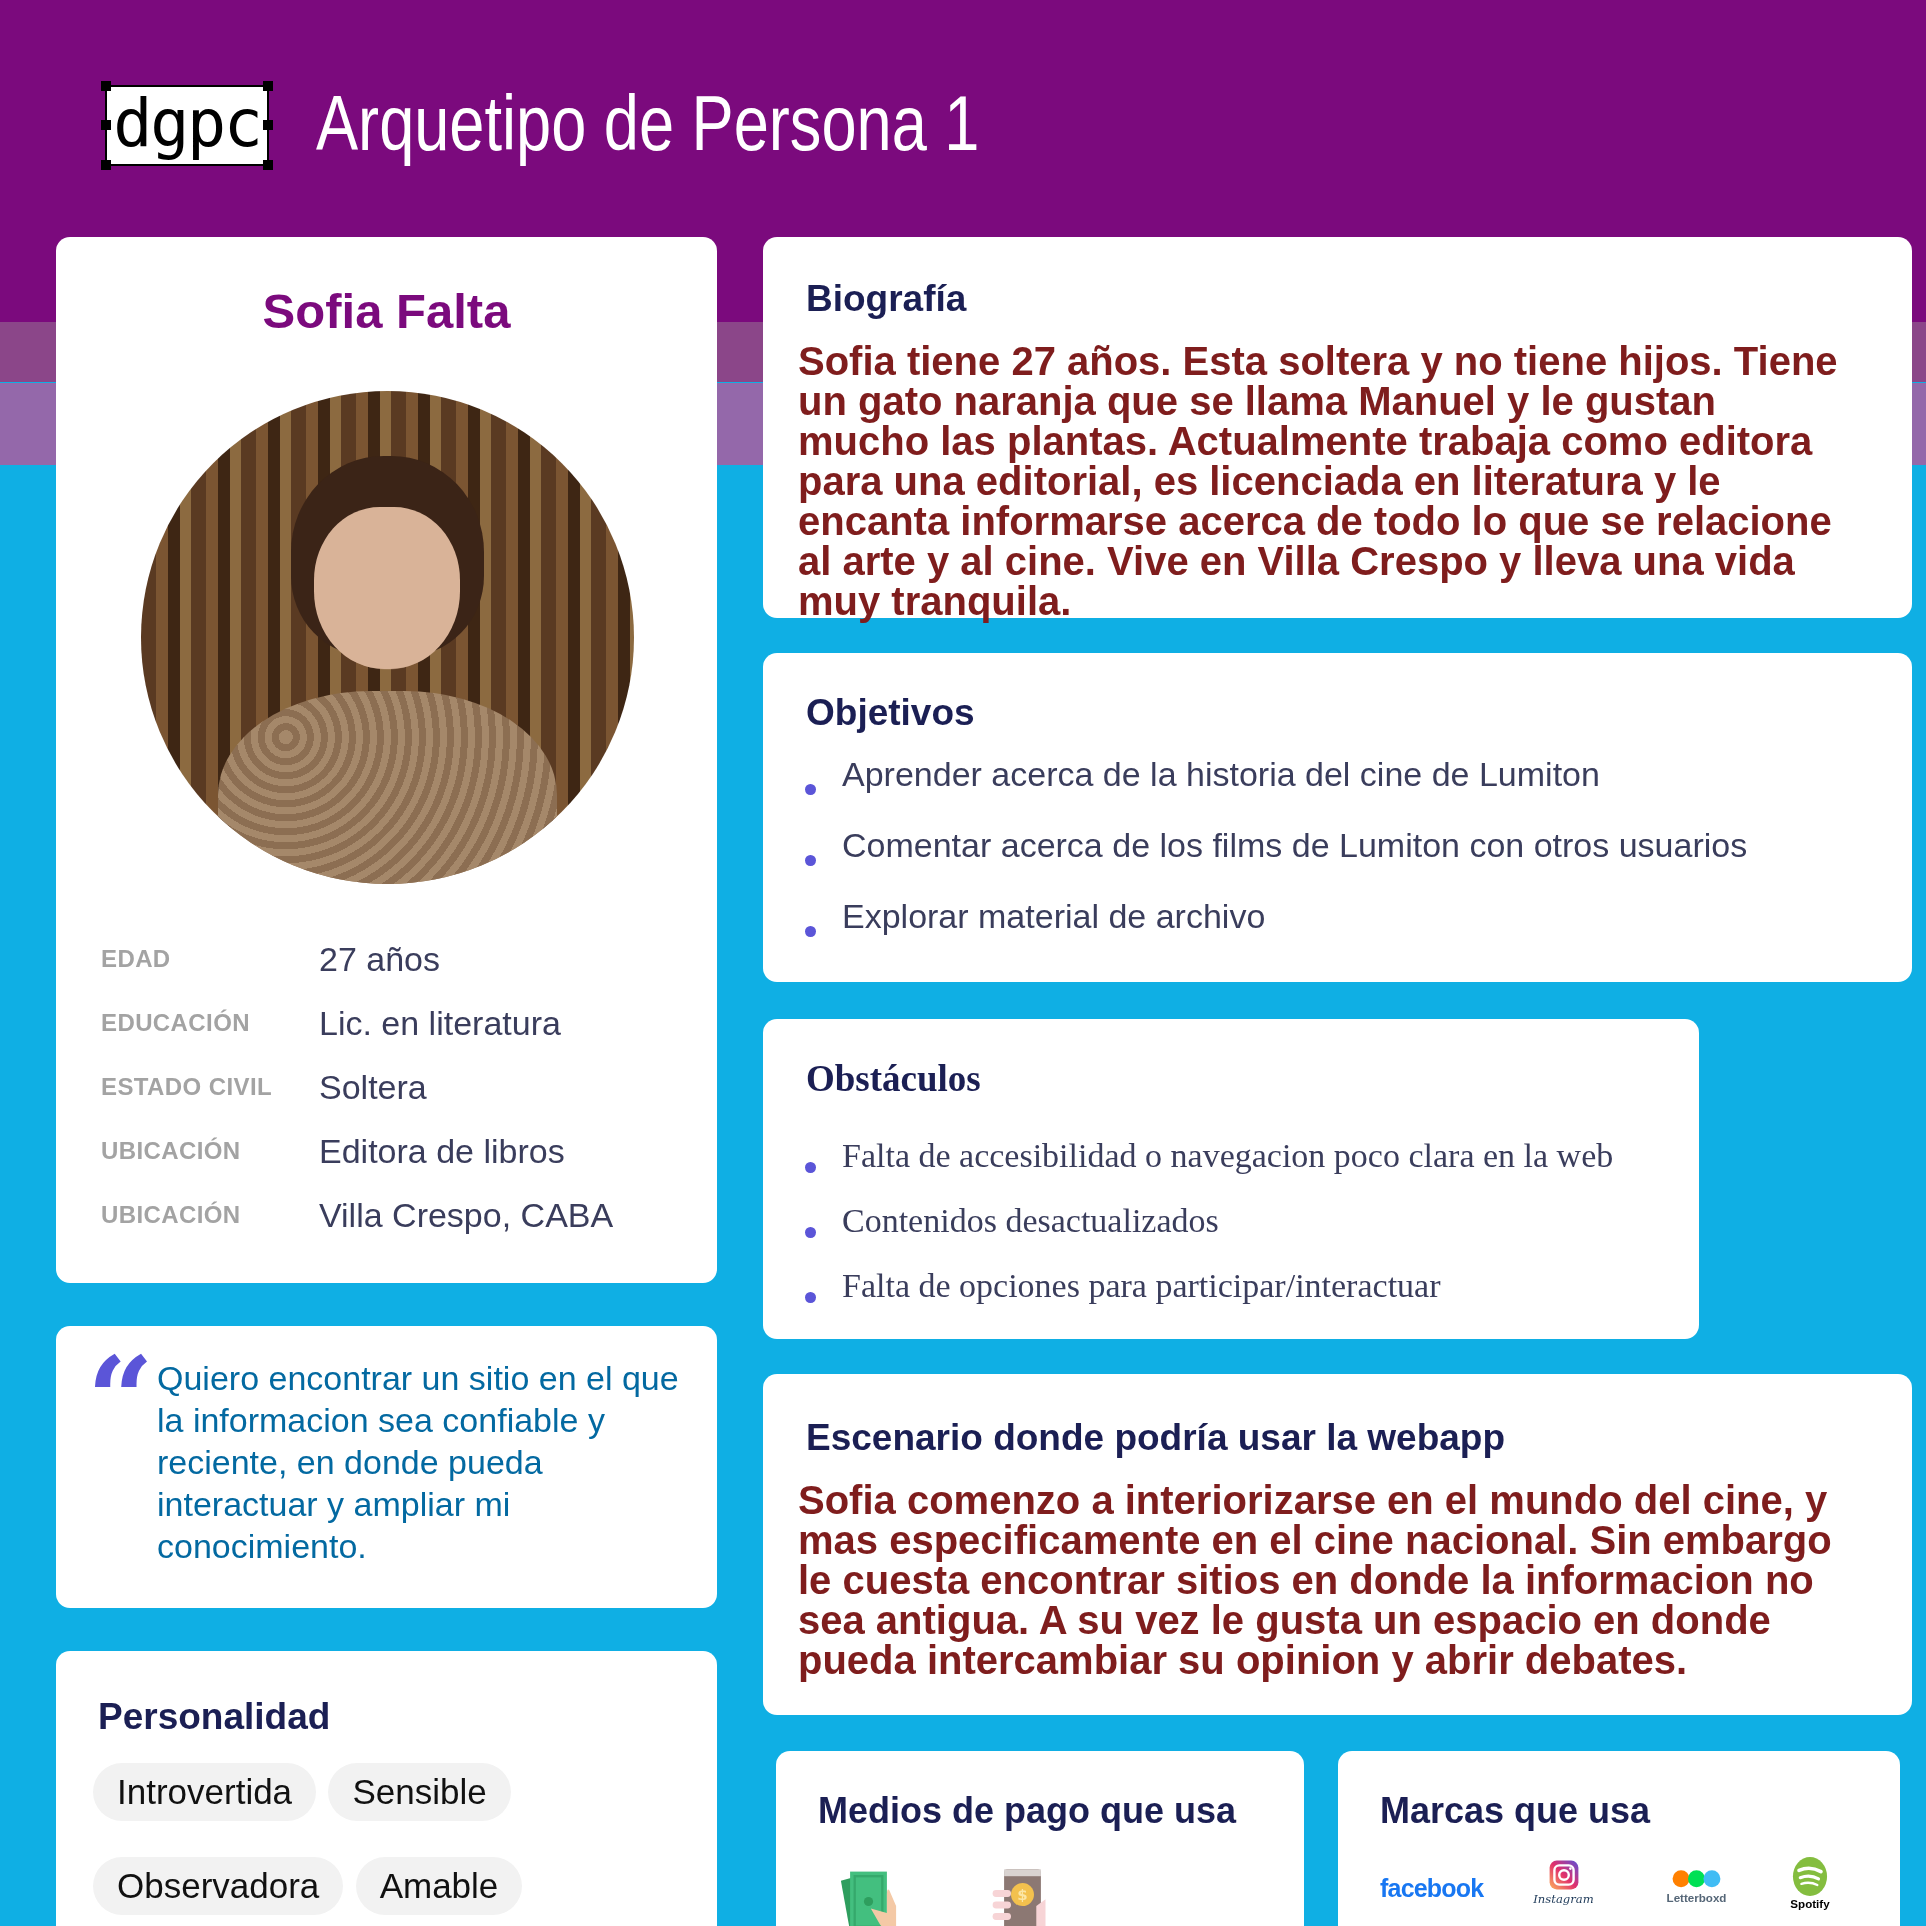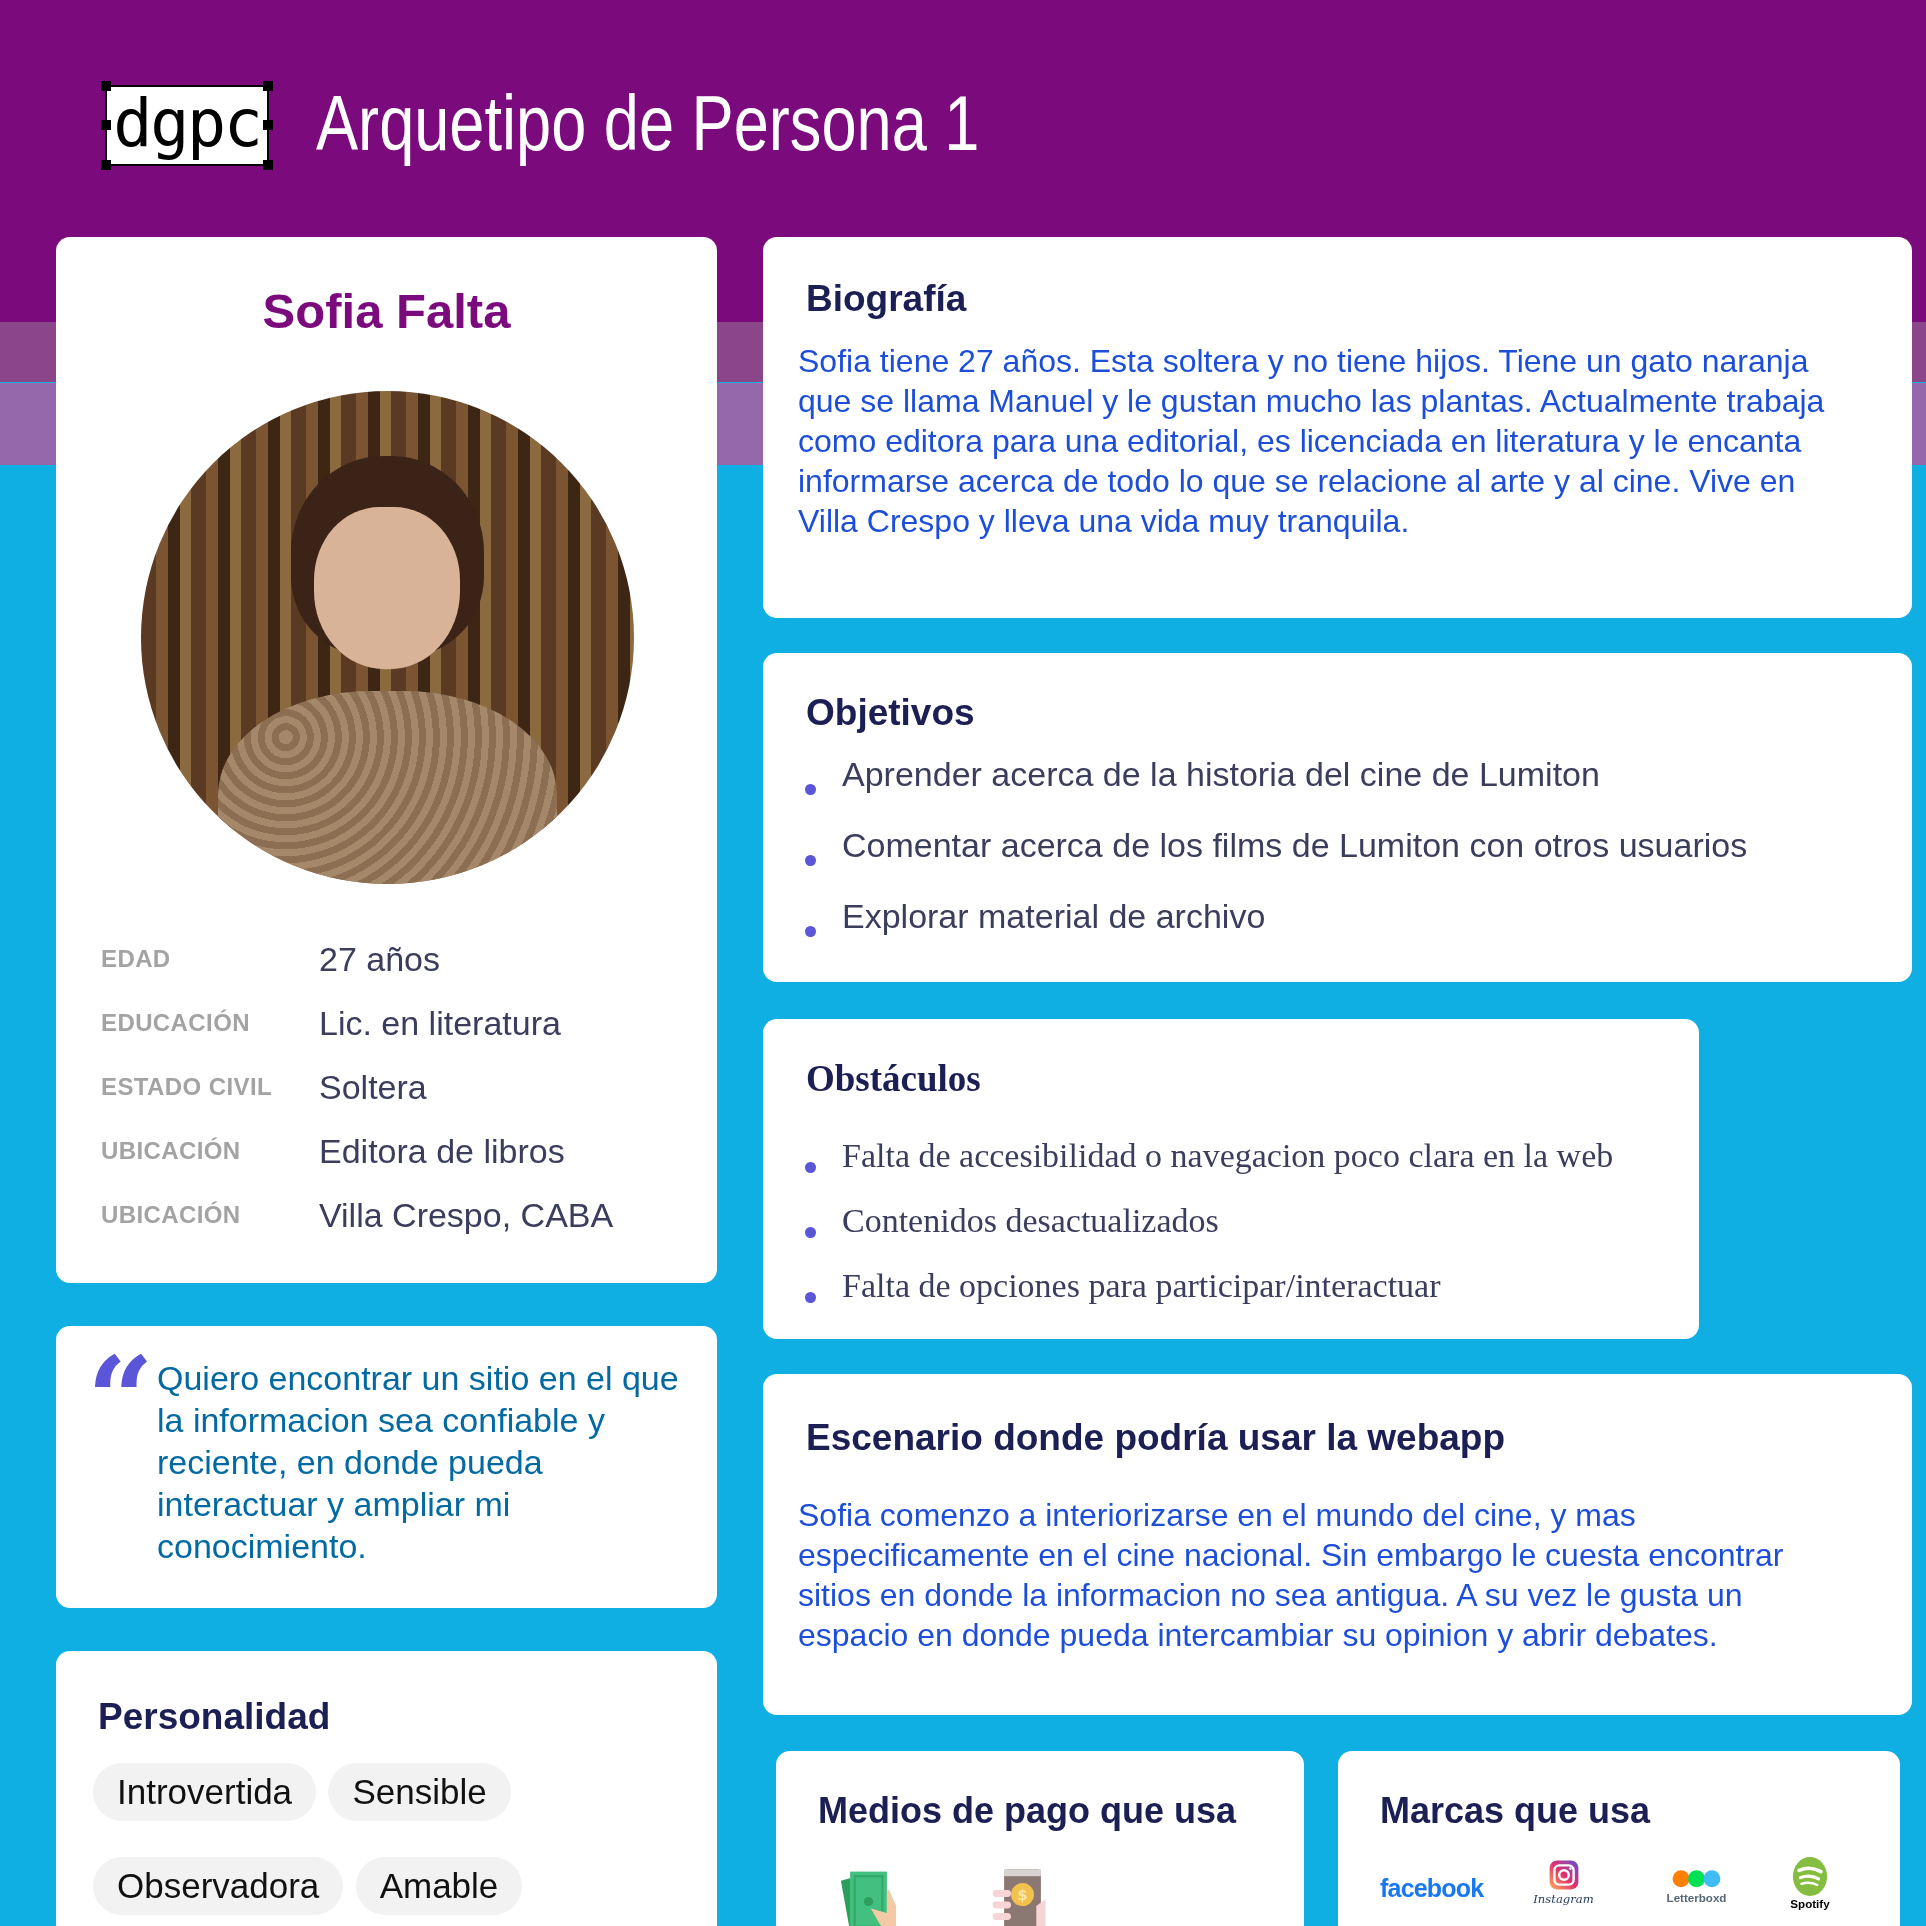--- a/index.html
+++ b/index.html
@@ -26,21 +26,21 @@
     position:absolute; left:316px; top:73px;
     font-family:"Liberation Sans Narrow","Liberation Sans", sans-serif;
     font-size:77px; color:#fff; line-height:100px; transform:scaleX(0.82); transform-origin:left center;
     white-space:nowrap;
   }
 
   .card { position:absolute; background:#fff; border-radius:14px; box-sizing:border-box; }
   .card h2 {
     margin:8px; font-size:37px; font-weight:bold; color:#1B1F54; line-height:46px;
   }
-  .body-text { font-size:32px; line-height:40px; color:#1d4ed8; }
+  .body-text { font-size:40px; line-height:40px; color:#7f1d1d;font-weight:bold; }
 
   
   .profile { left:56px; top:237px; width:661px; height:1046px; }
   .profile .name {
     position:absolute; left:0; right:0; top:46px; text-align:center;
     font-size:49px; font-weight:bold; color:#7B0A7D;
   }
   .photo {
     position:absolute; left:85px; top:154px; width:493px; height:493px; border-radius:50%;
     background:
@@ -197,21 +197,21 @@
       <li style="height:65px;line-height:46px">Falta de accesibilidad o navegacion poco clara en la web</li>
       <li style="height:65px;line-height:46px">Contenidos desactualizados</li>
       <li style="height:65px;line-height:46px">Falta de opciones para participar/interactuar</li>
     </ul>
   </div>
 </div>
 
 <div class="card esc">
   <div class="inner" style="top:33px">
     <h2>Escenario donde podría usar la webapp</h2>
-    <div class="body-text" style="margin-top:34px;width:1059px">Sofia comenzo a interiorizarse en el mundo del cine, y mas especificamente en el cine nacional. Sin embargo le cuesta encontrar sitios en donde la informacion no sea antigua. A su vez le gusta un espacio en donde pueda intercambiar su opinion y abrir debates.</div>
+    <div class="body-text" style="margin-top:19px;width:1059px">Sofia comenzo a interiorizarse en el mundo del cine, y mas especificamente en el cine nacional. Sin embargo le cuesta encontrar sitios en donde la informacion no sea antigua. A su vez le gusta un espacio en donde pueda intercambiar su opinion y abrir debates.</div>
   </div>
 </div>
 
 <div class="card pay">
   <h2 style="position:absolute;left:34px;top:29px;font-size:36px">Medios de pago que usa</h2>
 
   <div class="pay-item" style="left:23px;top:116px;width:139px">
     <svg width="69" height="69" viewBox="0 0 60 60">
       <polygon points="6,12 20,8 26,56 14,56" fill="#2E9E5E"></polygon>
       <rect x="14" y="4" width="32" height="52" fill="#43BF7F"></rect>

